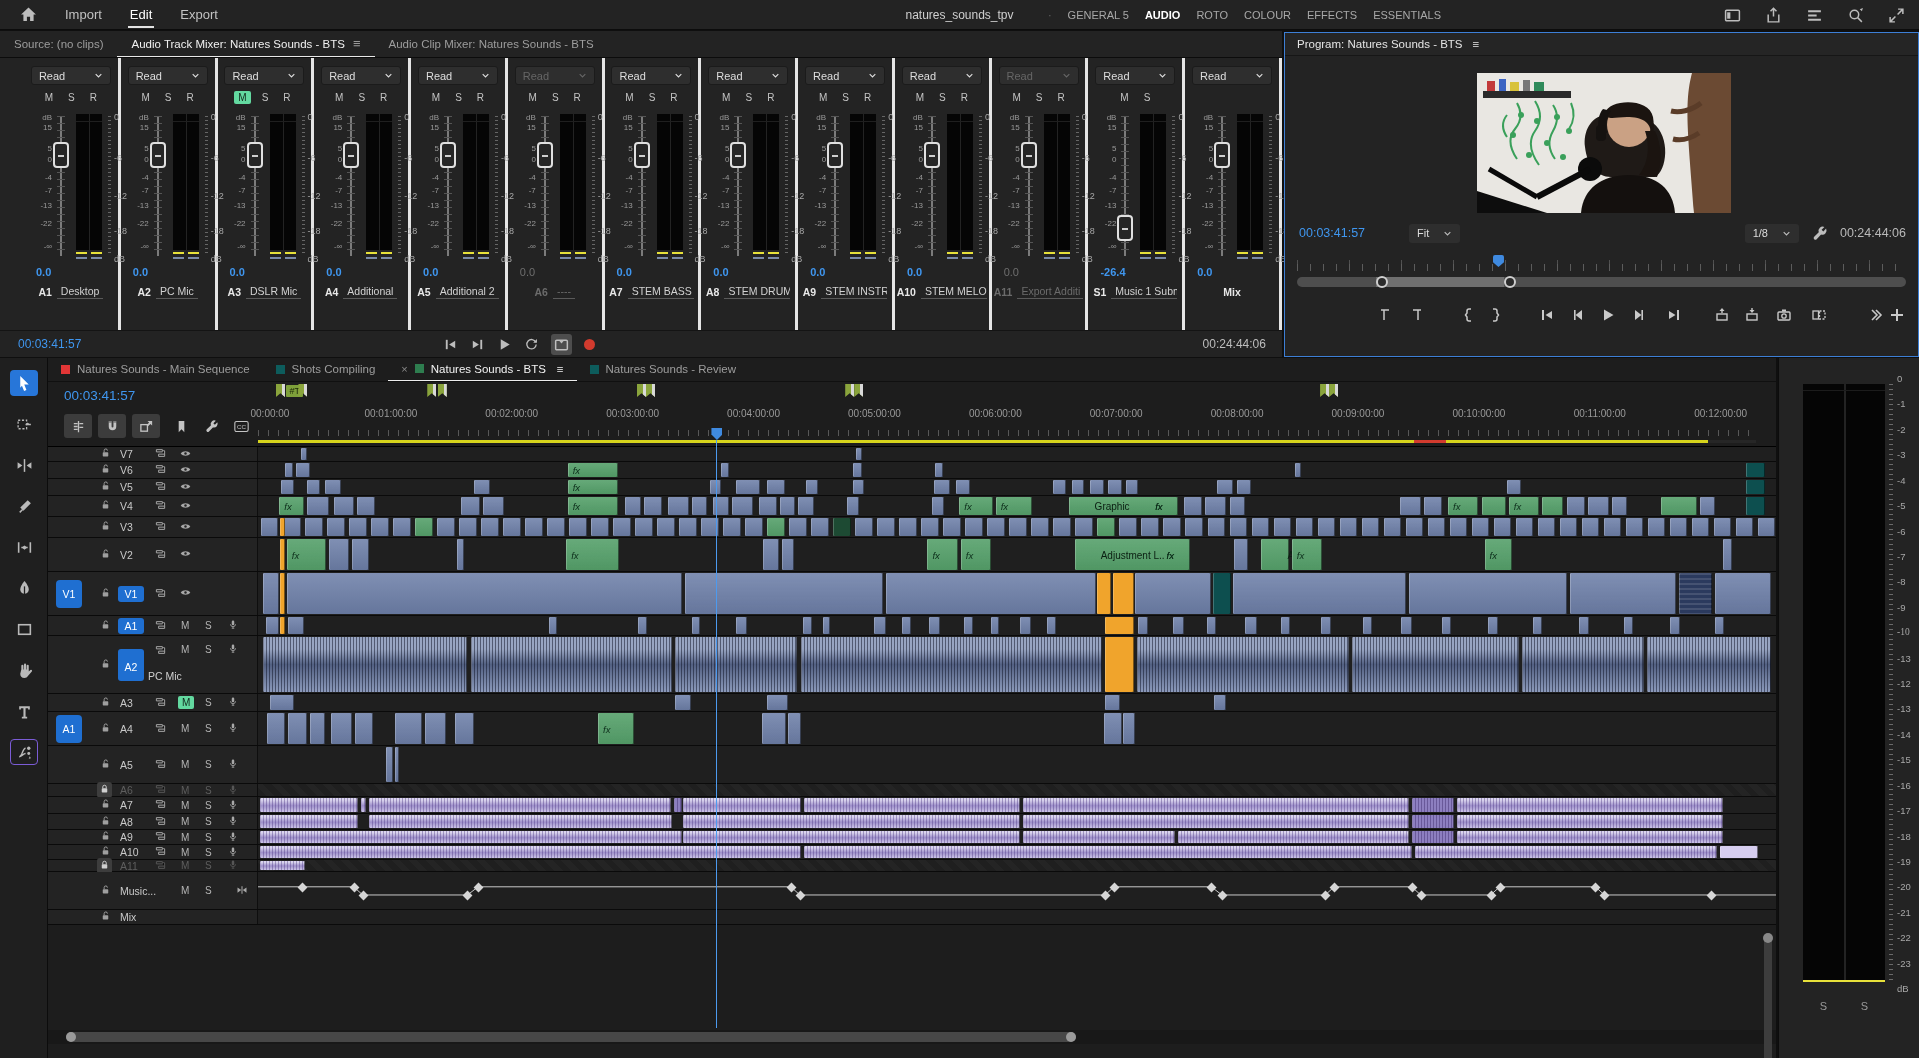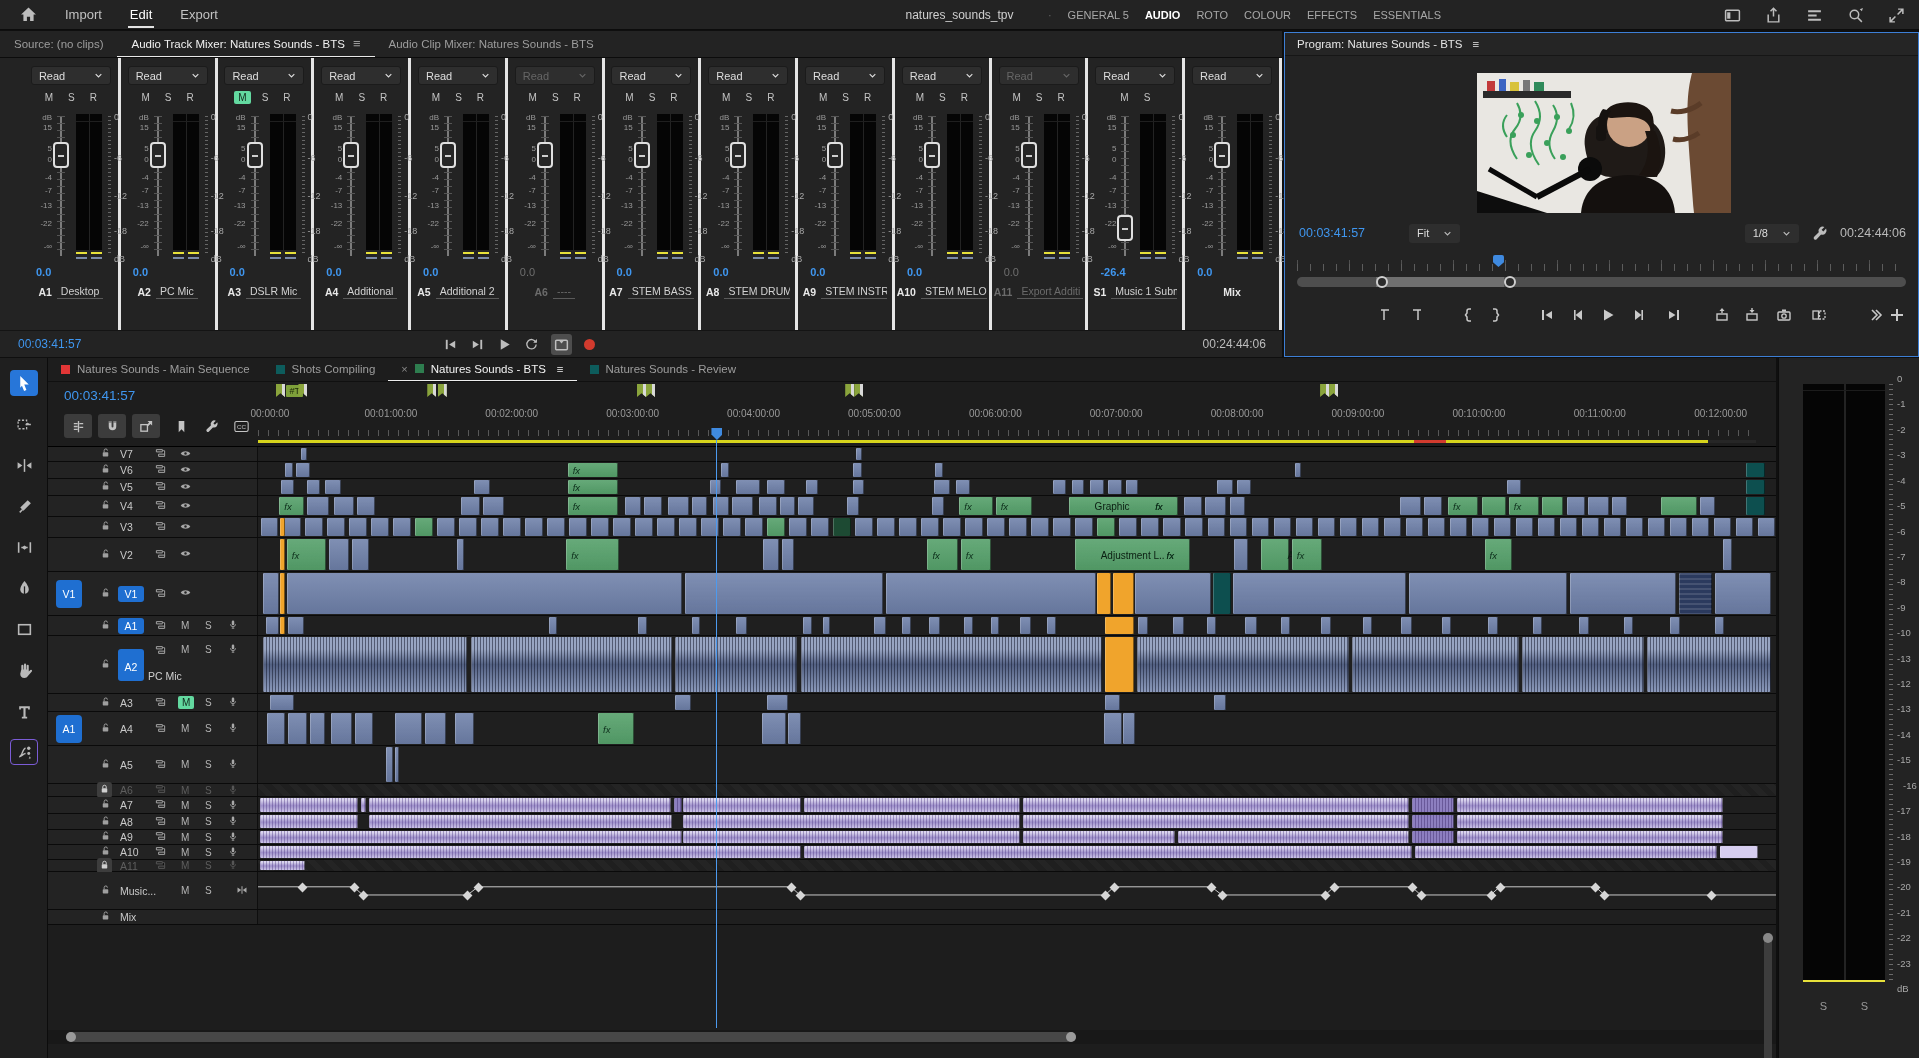--- a/index.html
+++ b/index.html
@@ -1888,27 +1888,27 @@
         <span style="top: 0%;">0</span>
         <span style="top: 4.16667%;">-1</span>
         <span style="top: 8.33333%;">-2</span>
         <span style="top: 12.5%;">-3</span>
         <span style="top: 16.6667%;">-4</span>
         <span style="top: 20.8333%;">-5</span>
         <span style="top: 25%;">-6</span>
         <span style="top: 29.1667%;">-7</span>
         <span style="top: 33.3333%;">-8</span>
         <span style="top: 37.5%;">-9</span>
-        <span style="top: 41.6667%;">-10</span>
+        <span style="top: 41.6667%; font-family: Liberation Serif, serif;">-10</span>
         <span style="top: 45.8333%;">-13</span>
         <span style="top: 50%;">-12</span>
         <span style="top: 54.1667%;">-13</span>
         <span style="top: 58.3333%;">-14</span>
         <span style="top: 62.5%;">-15</span>
-        <span style="top: 66.6667%; margin-left: 6px;">-16</span>
+        <span style="top: 66.6667%;">-16</span>
         <span style="top: 70.8333%;">-17</span>
         <span style="top: 75%;">-18</span>
         <span style="top: 79.1667%;">-19</span>
         <span style="top: 83.3333%;">-20</span>
         <span style="top: 87.5%;">-21</span>
         <span style="top: 91.6667%;">-22</span>
         <span style="top: 95.8333%;">-23</span>
         <span style="top: 100%;">dB</span>
       </div>
     <div id="msolo">

